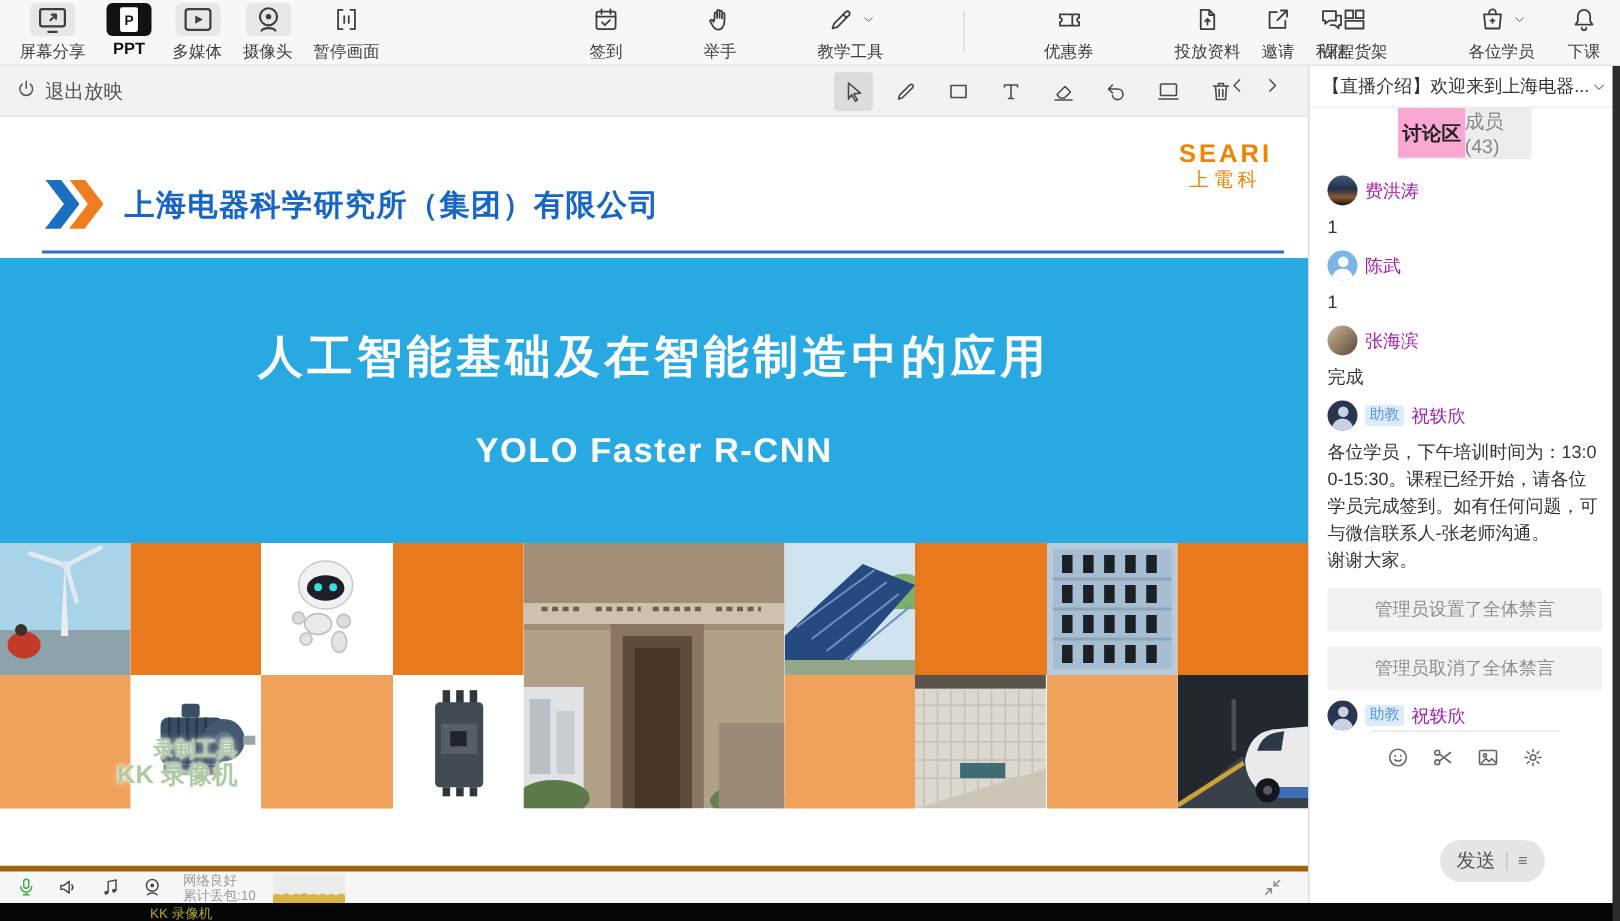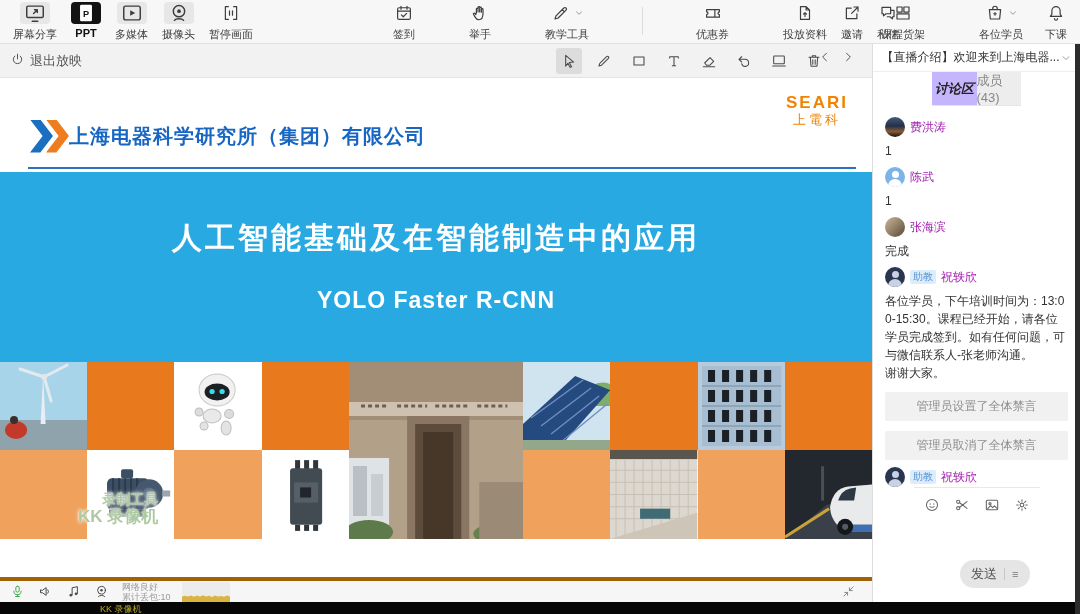--- a/index.html
+++ b/index.html
@@ -30,21 +30,21 @@
   .dt{width:26px;height:26px;display:flex;align-items:center;justify-content:center;color:#4a4a4a;border-radius:3px;cursor:pointer;}
   .dt.active{background:#dcdcdc;}
   .navtools{position:absolute;left:818px;top:6px;display:flex;gap:9px;color:#4a4a4a;}
   .navtools span{cursor:pointer;display:flex;align-items:center;}
   
   .slide{position:relative;flex:1 1 auto;background:#fff;overflow:hidden;}
   .slide-head{position:relative;height:94px;display:flex;align-items:center;padding:22px 0 0 30px;}
   .chev{display:inline-block;width:23px;height:33px;clip-path:polygon(0 0,45% 0,100% 50%,45% 100%,0 100%,55% 50%);}
   .c-blue{background:#1a6fc0;}
   .c-orange{background:#ee7d1f;margin-left:-7px;}
-  .company{font-size:20px;font-weight:bold;color:#1766c4;letter-spacing:1px;white-space:nowrap;}
+  .company{margin-left:14px;font-size:20px;font-weight:bold;color:#1766c4;letter-spacing:1px;white-space:nowrap;}
   .logo{position:absolute;right:24px;top:16px;text-align:center;color:#f08300;line-height:1;}
   .logo .l1{font-size:17px;font-weight:bold;letter-spacing:2px;}
   .logo .l2{font-size:13px;font-weight:normal;letter-spacing:3px;margin-top:2px;}
   .rule{position:absolute;left:28px;right:16px;bottom:3px;height:2px;background:#2e6fc1;}
   .banner{height:190px;background:#29a9e1;color:#fff;text-align:center;overflow:hidden;}
   .banner .title{padding-top:46px;font-size:30px;font-weight:bold;letter-spacing:3px;}
   .banner .subtitle{margin-top:28px;font-size:23px;font-weight:bold;letter-spacing:1px;}
   .mosaic{display:grid;grid-template-columns:repeat(10,1fr);grid-template-rows:88px 89px;width:100%;height:177px;}
   .tile{position:relative;overflow:hidden;}
   .tile svg{display:block;width:100%;height:100%;}
@@ -62,21 +62,21 @@
   .spark{display:flex;align-items:center;}
   .collapse{margin-left:auto;margin-right:6px;color:#8a8a8a;cursor:pointer;display:flex;}
   
   .chat{position:absolute;left:872px;top:44px;width:208px;height:558px;background:#fff;border-left:1px solid #ddd;
         display:flex;flex-direction:column;align-items:center;}
   .chat-header{flex:0 0 28px;display:flex;align-items:center;padding:0 8px;font-size:12px;color:#333;border-bottom:1px solid #eee;cursor:pointer;}
   .ch-text{white-space:nowrap;overflow:hidden;text-overflow:ellipsis;max-width:180px;}
   .chat-header .ico{margin-left:auto;color:#888;display:flex;}
   .chat-tabs{flex:0 0 30px;display:flex;border-bottom:1px solid #e6e6e6;}
   .tab{flex:1;display:flex;align-items:center;justify-content:center;font-size:13px;cursor:pointer;}
-  .tab.active{background:#c4b5fd;color:#222;font-weight:bold;font-style:italic;}
+  .tab.active{background:#f9a8d4;color:#222;font-weight:bold;}
   .tab.inactive{background:#ededed;color:#888;}
   .chat-msgs{flex:1 1 auto;overflow:hidden;padding-top:4px;}
   .msg{padding:7px 12px 0;}
   .msg-head{display:flex;align-items:center;gap:5px;}
   .av{width:20px;height:20px;border-radius:50%;flex:0 0 20px;position:relative;overflow:hidden;}
   .av.photo-dark{background:linear-gradient(180deg,#46597a 0%,#233049 45%,#8a5a33 72%,#171310 100%);}
   .av.photo-warm{background:linear-gradient(135deg,#cdb79b,#8d7b62 55%,#54483a);}
   .av.blue-person{background:#7db4e8;}
   .av.dark-person{background:#2a3550;}
   .av.blue-person::before,.av.dark-person::before{content:"";position:absolute;left:6.5px;top:3.5px;width:7px;height:7px;border-radius:50%;background:#fff;}

